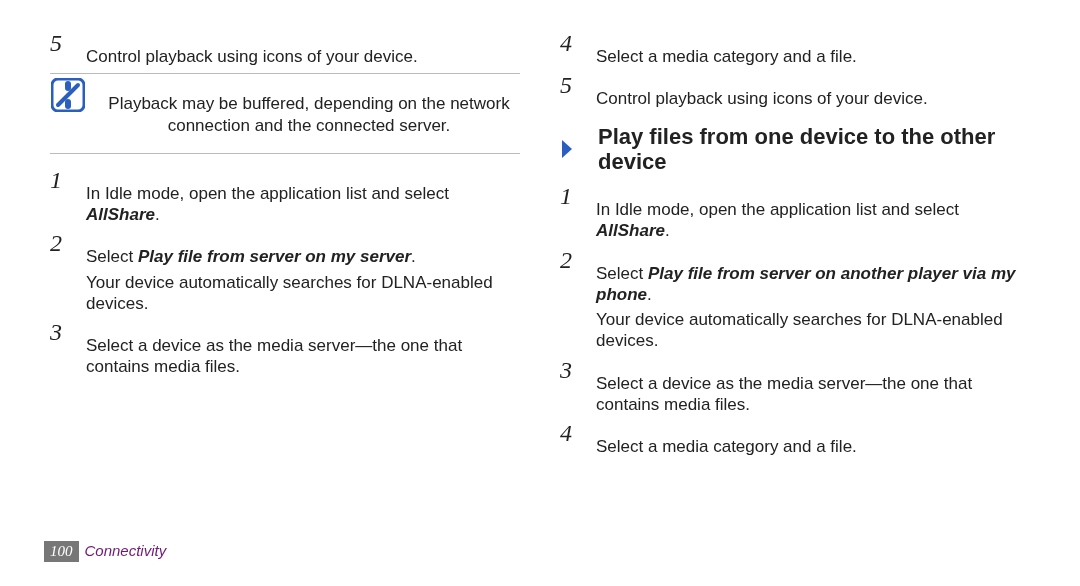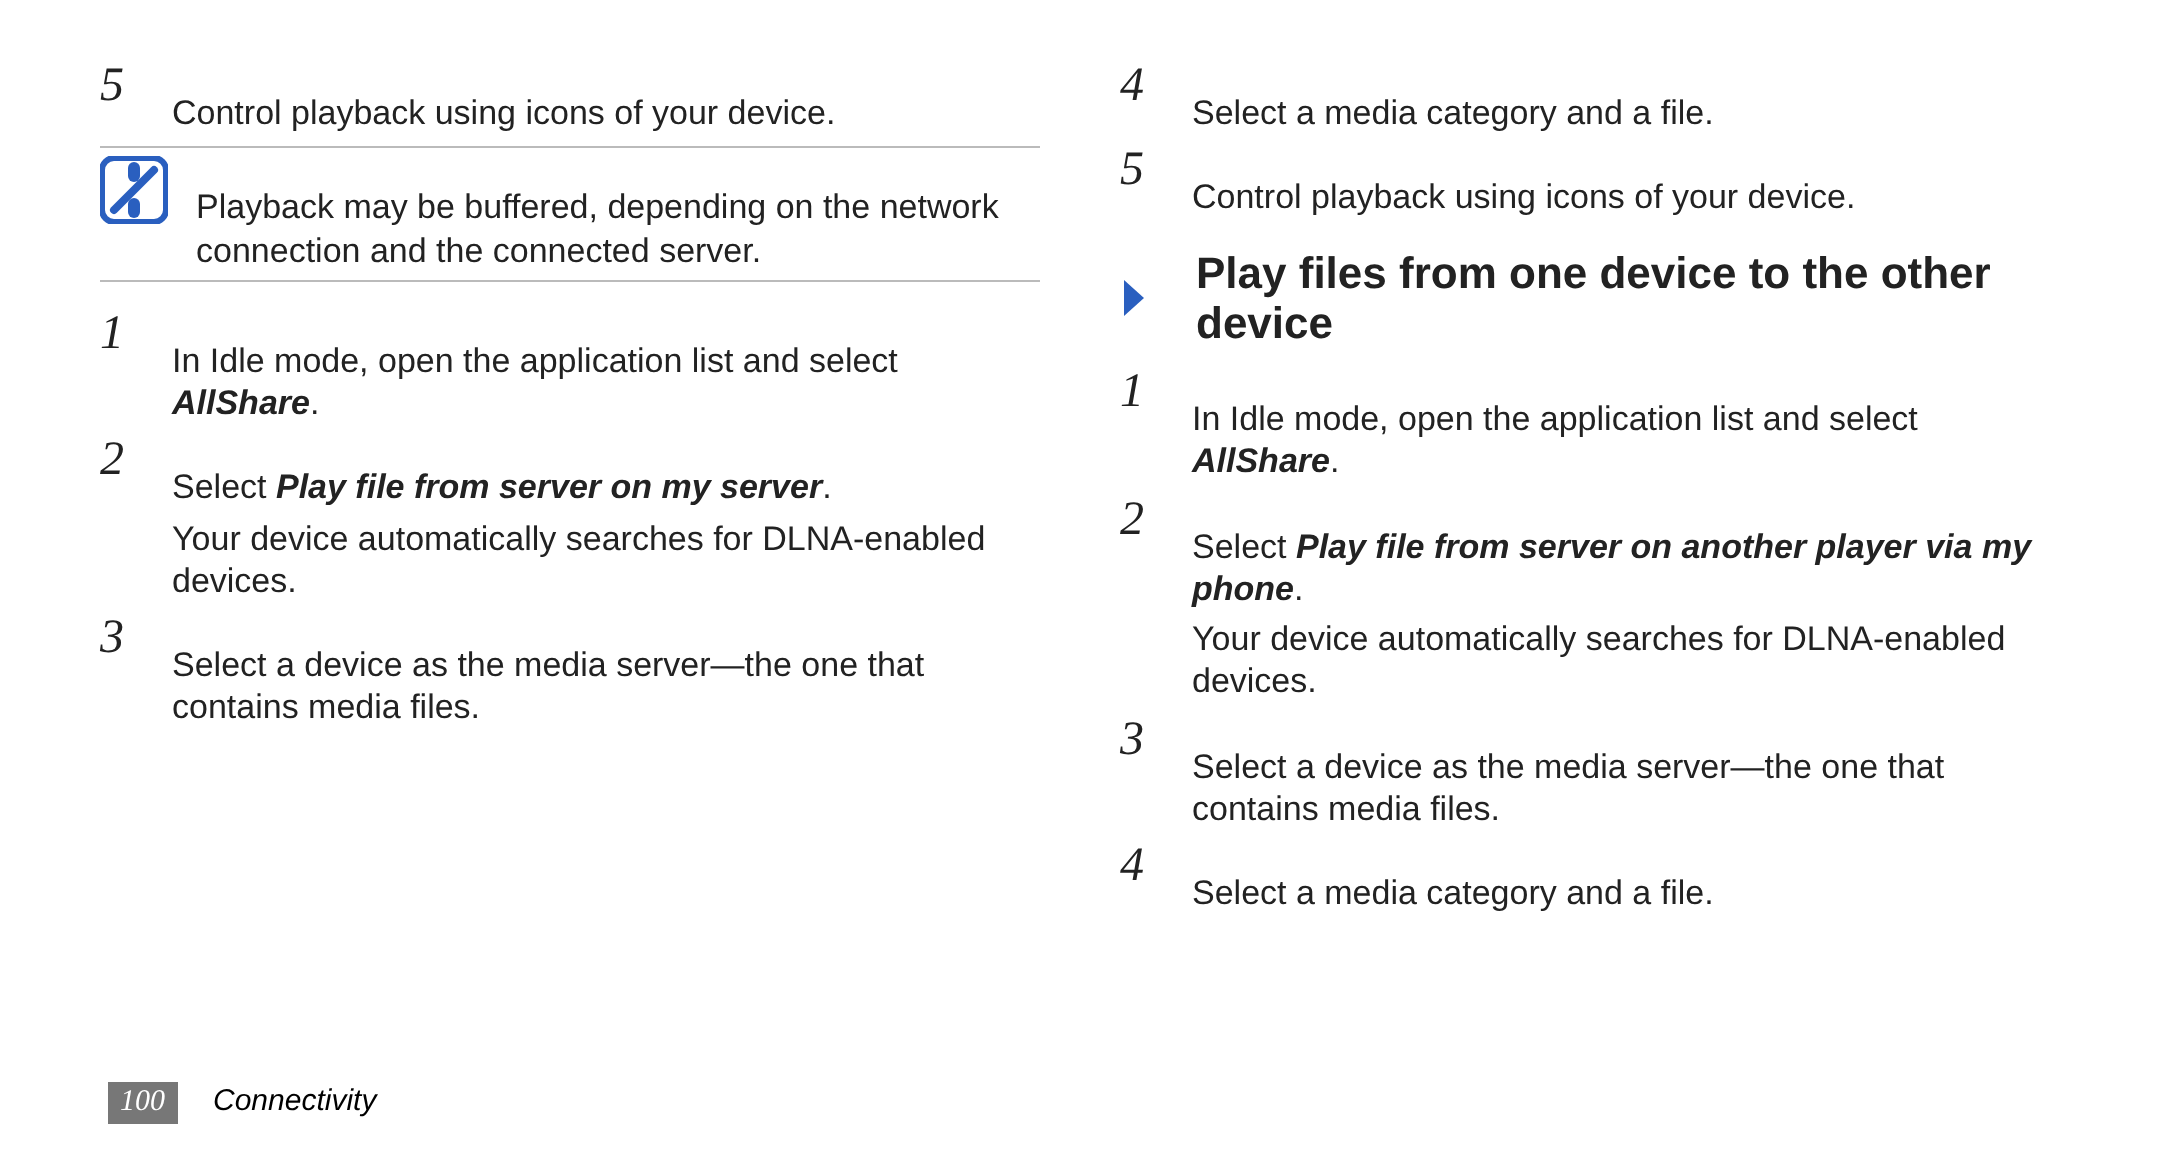--- a/index.html
+++ b/index.html
@@ -40,24 +40,25 @@
     line-height: 1;
     display: inline-block;
   }
   .steptext {
     flex: 1;
     margin-top: 15px;
   }
   .notebox {
     display: flex;
     gap: 12px;
-    padding: 4px 0 4px 0;
+    padding: 4px 0 17px 0;
     border-top: 1px solid #bbb;
     border-bottom: 1px solid #bbb;
     margin: 4px 0 8px 0;
+    text-align: center;
   }
   .noteicon {
     width: 36px;
     flex: none;
   }
   .noteicon svg {
     width: 34px;
     height: 34px;
   }
   .section {
@@ -79,37 +80,37 @@
     height: 22px;
   }
   .chev svg {
     width: 14px;
     height: 22px;
     display: block;
   }
   b { font-weight: 700; font-style: italic; }
   .footer {
     position: absolute;
-    left: 54px;
+    left: 44px;
     bottom: 24px;
     font-size: 15px;
     display: flex;
     align-items: center;
-    gap: 18px;
+    gap: 6px;
   }
   .pgnum {
     background: #777;
     color: #fff;
     padding: 1px 6px;
     font-style: italic;
     font-family: Georgia, serif;
     font-size: 15px;
   }
   .section-title-text { display: inline; }
-  .footer .sec { font-style: italic; color: #000000; }
+  .footer .sec { font-style: italic; color: #701a75; }
 </style>
 </head>
 <body>
 
 <div class="page">
 
   <div class="col">
 
     <div class="step">
       <div class="numcell"><span class="num">5</span></div>

